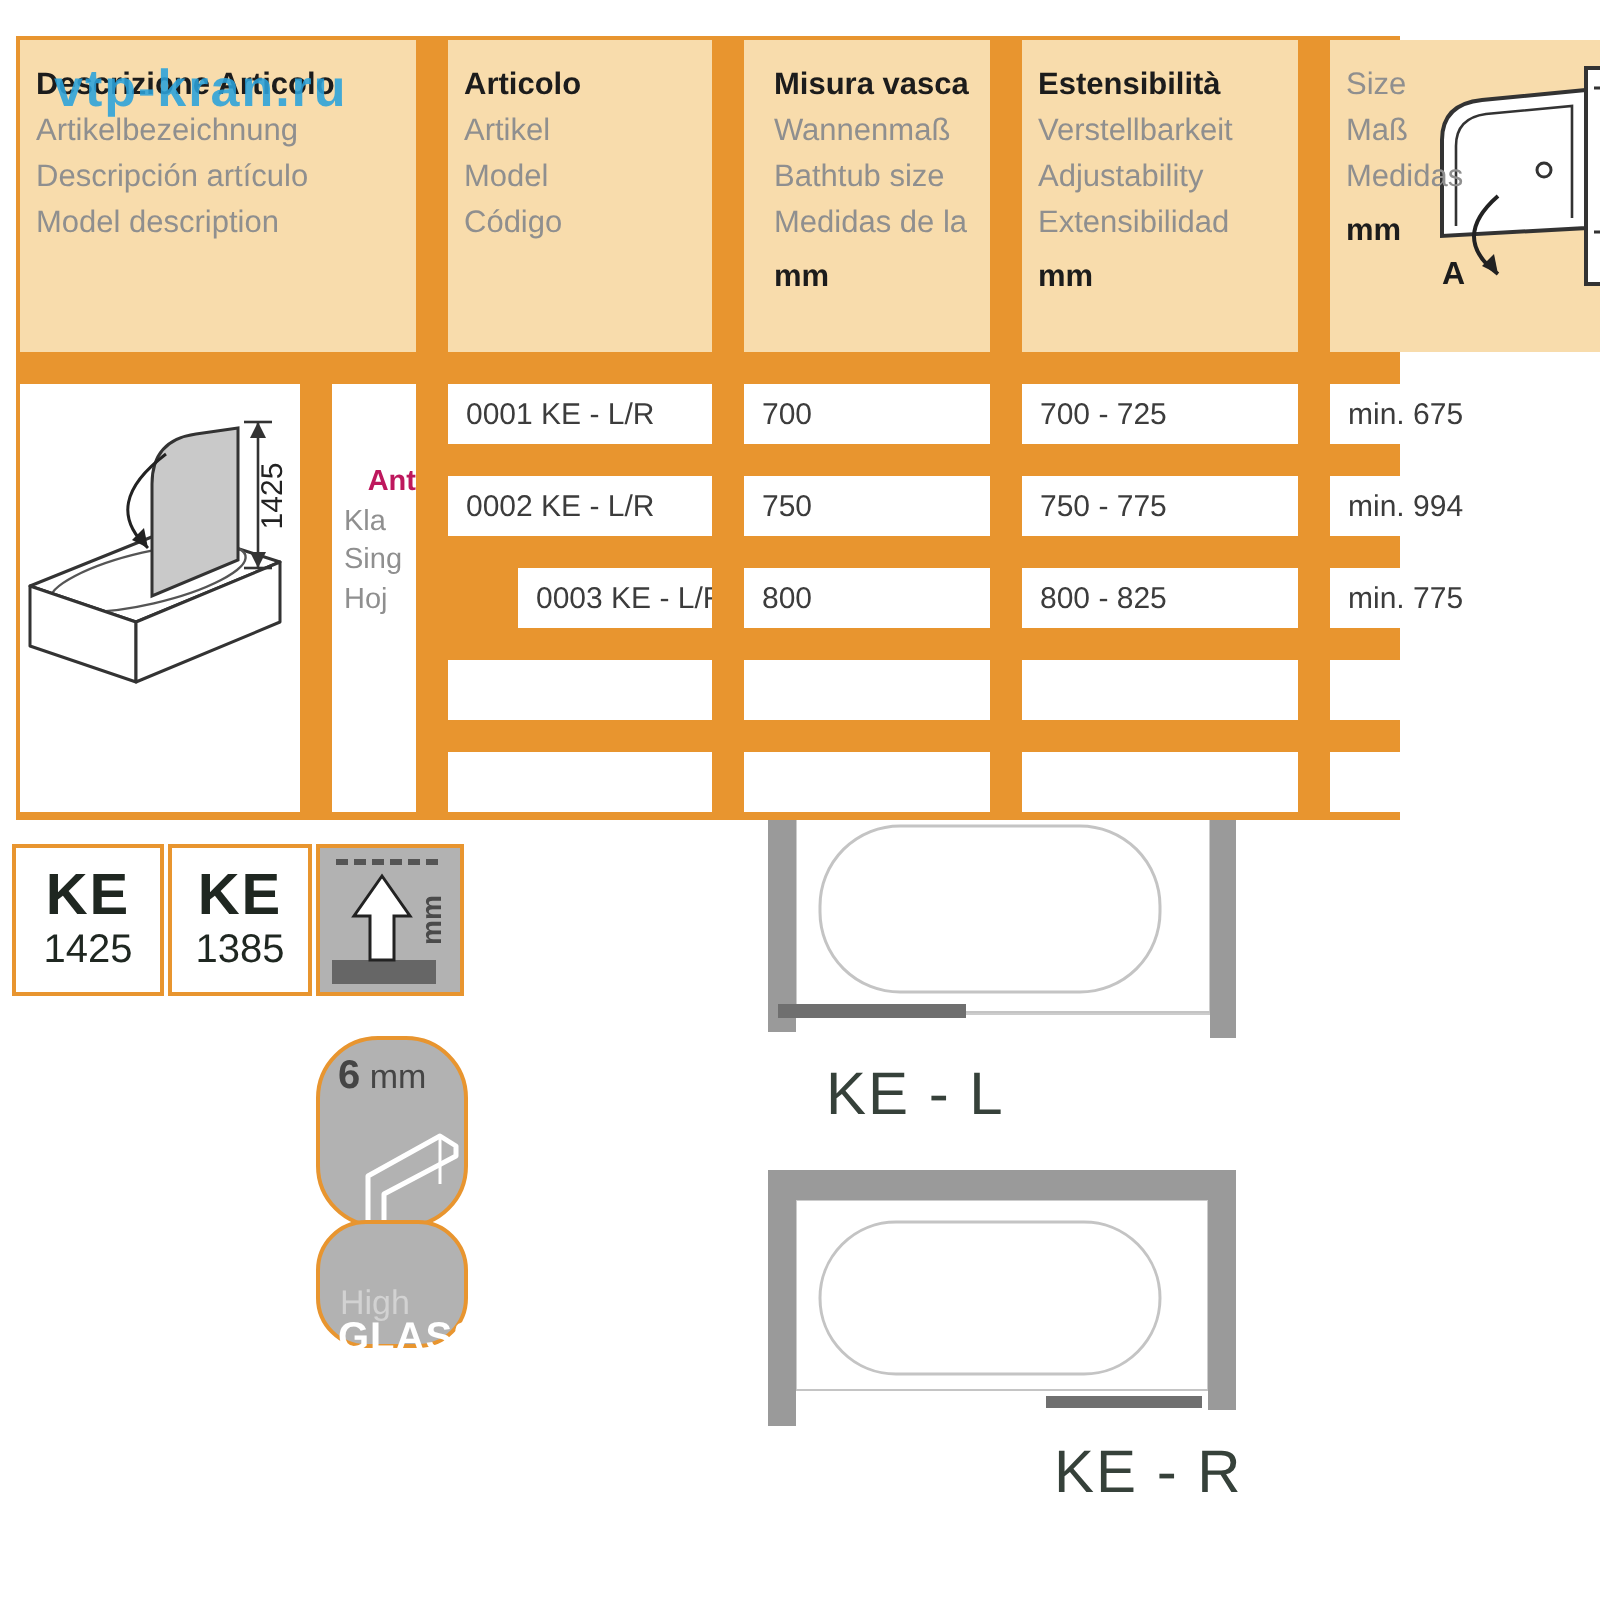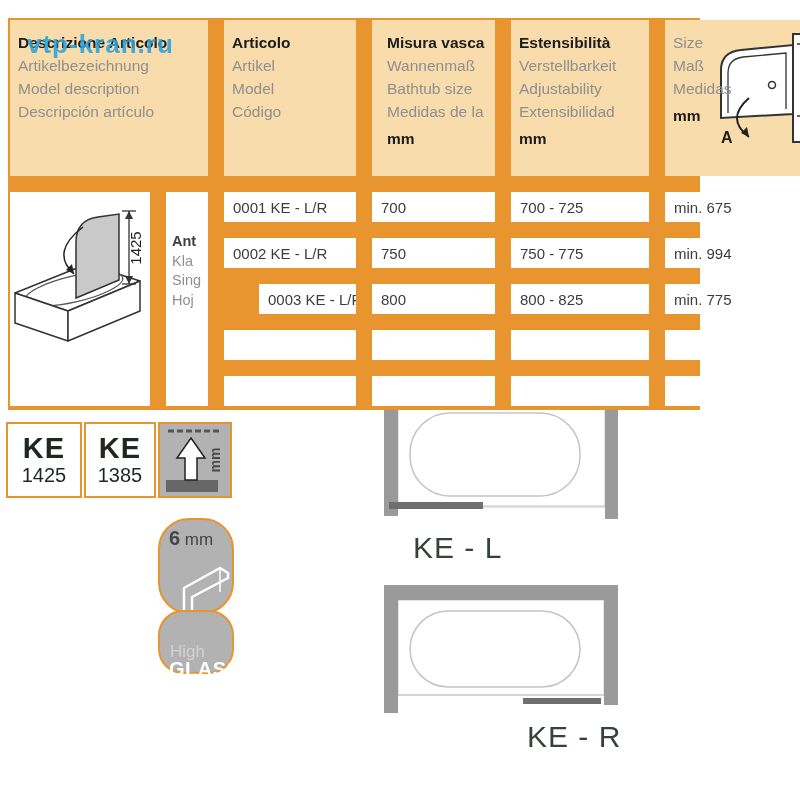--- a/index.html
+++ b/index.html
@@ -20,21 +20,21 @@
   .hc{background:var(--header-bg);padding:11px 4px 0 8px;overflow:hidden;white-space:nowrap;}
   .hc .hl1{display:block;font-size:15.5px;line-height:23px;font-weight:bold;color:#1c1c1c;}
   .hc .hl{display:block;font-size:15.5px;line-height:23px;color:var(--text-gray);}
   .hc .unit{display:block;font-size:15.5px;line-height:23px;font-weight:bold;color:#1c1c1c;margin-top:4px;}
   .hc .dimA{display:block;font-size:16px;line-height:22px;font-weight:bold;color:#1c1c1c;margin-left:48px;}
   .dc{background:#fff;display:flex;align-items:center;padding-left:9px;font-size:15px;
       color:#3c3c3c;overflow:hidden;white-space:nowrap;}
   .img-cell{background:#fff;position:relative;overflow:hidden;padding:0;}
   .model-cell{background:#fff;padding:40px 0 0 6px;overflow:hidden;white-space:nowrap;}
   .model-cell span{display:block;font-size:14.5px;line-height:19.5px;color:var(--text-gray);}
-  .model-cell span.m1{font-weight:bold;color:#404040;}
+  .model-cell span.m1{font-weight:bold;color:#be185d;text-align:right;}
   .hc-mis{position:relative;}
   .hc-mis .txt{position:relative;z-index:1;}
   .hc-mis svg{position:absolute;right:2px;top:4px;}
   
   .badge{position:absolute;box-sizing:border-box;border:2px solid var(--orange);background:#fff;
          display:flex;flex-direction:column;align-items:center;justify-content:center;}
   .badge .ke{font-size:29px;font-weight:bold;color:#1f2721;letter-spacing:1px;line-height:30px;}
   .badge .num{font-size:20px;color:#1f2721;line-height:24px;}
   .badge-gray{background:var(--icon-bg);}
   .b-ke1{left:6px;top:422px;width:76px;height:76px;}
@@ -57,22 +57,22 @@
 
 <div class="page">
 
   <div class="watermark">vtp-kran.ru</div>
 
   <div class="spec-table">
 
     <div class="hc" style="grid-area:1/1/2/3;">
       <span class="hl1">Descrizione Articolo</span>
       <span class="hl">Artikelbezeichnung</span>
+      <span class="hl">Descripción artículo</span>
       <span class="hl">Model description</span>
-      <span class="hl">Descripción artículo</span>
     </div>
     <div class="hc" style="grid-area:1/3/2/4;">
       <span class="hl1">Articolo</span>
       <span class="hl">Artikel</span>
       <span class="hl">Model</span>
       <span class="hl">Código</span>
     </div>
     <div class="hc" style="grid-area:1/4/2/5;padding-left:15px;">
       <span class="hl1">Misura vasca</span>
       <span class="hl">Wannenmaß</span>

